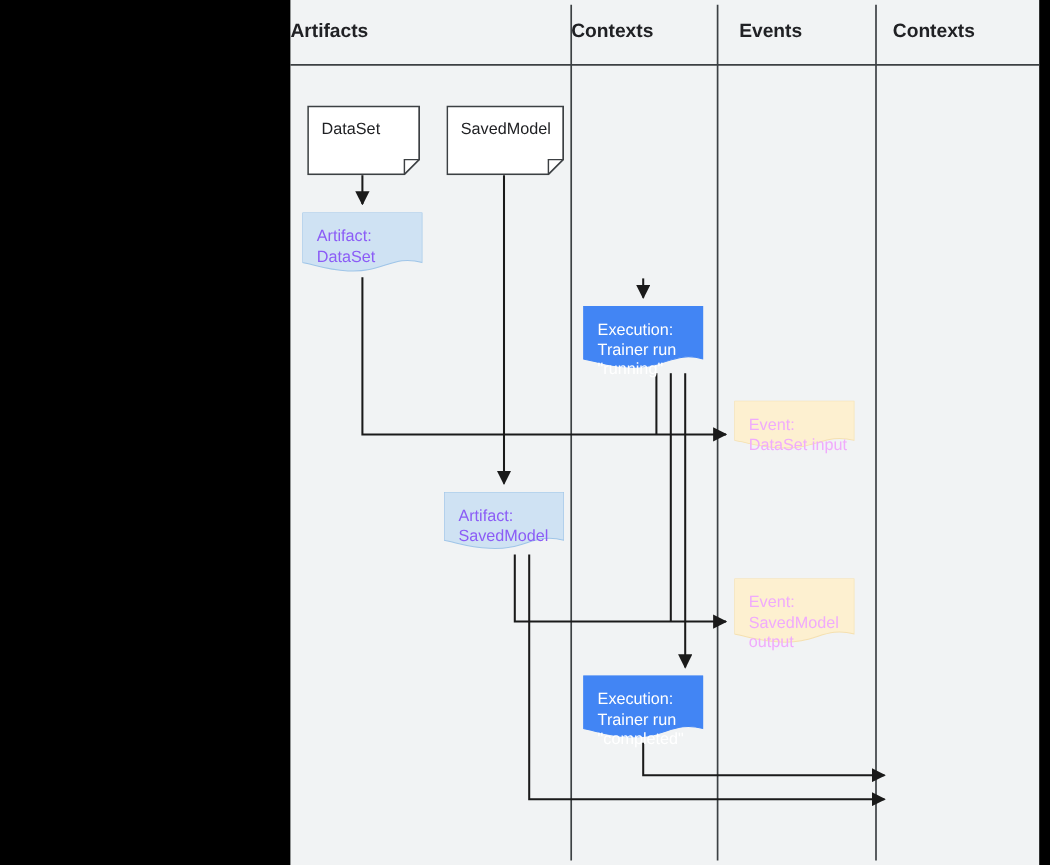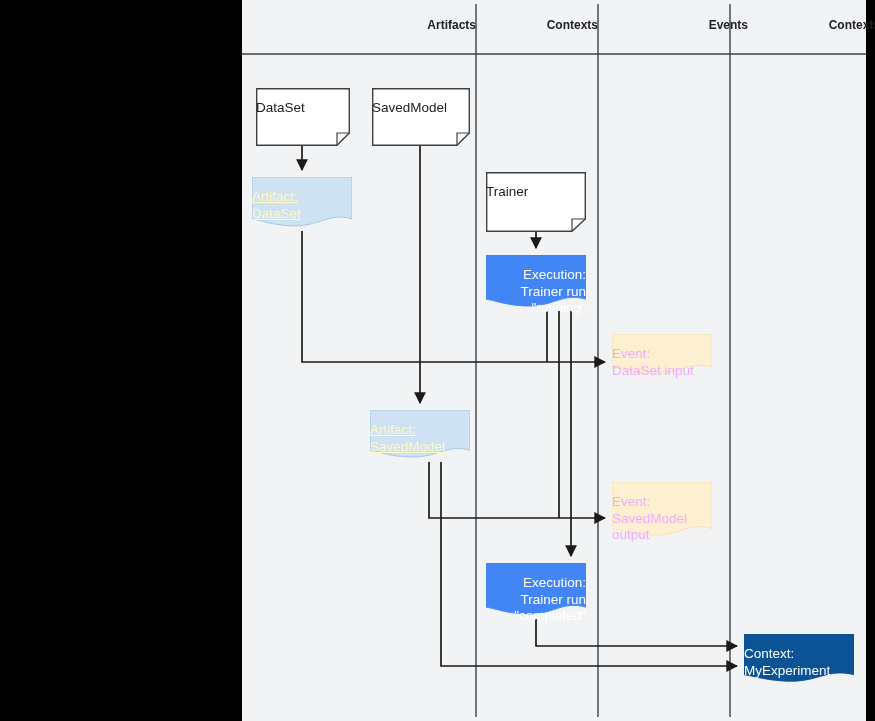--- a/index.html
+++ b/index.html
@@ -27,51 +27,51 @@
   #svg-layer {
     position: absolute;
     left: 0;
     top: 0;
     width: 875px;
     height: 721px;
     pointer-events: none;
   }
   .lane-title {
     position: absolute;
-    font-size: 12px;
+    font-size: 16px;
     font-weight: bold;
     color: #202124;
-    text-align: right;
+    text-align: left;
     white-space: nowrap;
   }
   .node {
     position: absolute;
     box-sizing: border-box;
     font-size: 13.5px;
     line-height: 16.5px;
     color: #202124;
-    padding: 12px 0 0 0;
+    padding: 12px 0 0 12px;
   }
   .node .lbl {
     position: relative;
     z-index: 2;
     white-space: pre-line;
     display: block;
   }
   .node .shape {
     position: absolute;
     left: 0;
     top: 0;
     width: 100%;
     height: 100%;
     z-index: 1;
   }
   .node.white { color: #202124; }
-  .node.artifact { color: #fef9c3; text-decoration: underline; }
-  .node.execution { color: #ffffff; text-align: right; }
+  .node.artifact { color: #8b5cf6; }
+  .node.execution { color: #ffffff; }
   .node.event { color: #f0abfc; }
   .node.context { color: #ffffff; }
 </style>
 </head>
 <body>
 
 <div id="root">
 
   <div id="canvas"></div>
 
@@ -127,27 +127,20 @@
   </div>
 
   <div class="node white" style="left:372px; top:88px; width:98px; height:58px;">
     <svg class="shape" viewBox="0 0 98 58" preserveAspectRatio="none">
       <path d="M0.7 0.7 H97.3 V45 L85 57.3 H0.7 Z" fill="#ffffff" stroke="#3c4043" stroke-width="1.4" vector-effect="non-scaling-stroke"></path>
       <path d="M97.3 45 L85 45 L85 57.3" fill="none" stroke="#3c4043" stroke-width="1.2" vector-effect="non-scaling-stroke"></path>
     </svg>
     <span class="lbl">SavedModel</span>
   </div>
 
-  <div class="node white" style="left:486px; top:172px; width:100px; height:60px;">
-    <svg class="shape" viewBox="0 0 100 60" preserveAspectRatio="none">
-      <path d="M0.7 0.7 H99.3 V47 L86 59.3 H0.7 Z" fill="#ffffff" stroke="#3c4043" stroke-width="1.4" vector-effect="non-scaling-stroke"></path>
-      <path d="M99.3 47 L86 47 L86 59.3" fill="none" stroke="#3c4043" stroke-width="1.2" vector-effect="non-scaling-stroke"></path>
-    </svg>
-    <span class="lbl">Trainer</span>
-  </div>
 
   <div class="node artifact" style="left:252px; top:177px; width:100px; height:54px;">
     <svg class="shape" viewBox="0 0 100 62" preserveAspectRatio="none">
       <path d="M0 0 H100 V48 C75 40 68 58 38 56 C20 55 10 50 0 48 Z" fill="#cfe2f3" stroke="#9fc5e8" stroke-width="1"></path>
     </svg>
     <span class="lbl">Artifact:
 DataSet</span>
   </div>
 
   <div class="node artifact" style="left:370px; top:410px; width:100px; height:52px;">
@@ -186,21 +179,14 @@
 
   <div class="node event" style="left:612px; top:482px; width:100px; height:58px;">
     <svg class="shape" viewBox="0 0 100 70" preserveAspectRatio="none">
       <path d="M0 0 H100 V56 C75 48 68 66 38 64 C20 63 10 58 0 56 Z" fill="#fdf0d0" stroke="#f5e0b0" stroke-width="1"></path>
     </svg>
     <span class="lbl">Event:
 SavedModel
 output</span>
   </div>
 
-  <div class="node context" style="left:744px; top:634px; width:110px; height:52px;">
-    <svg class="shape" viewBox="0 0 110 64" preserveAspectRatio="none">
-      <path d="M0 0 H110 V50 C82 42 74 60 42 58 C22 57 11 52 0 50 Z" fill="#0b5394" stroke="#0b5394" stroke-width="1"></path>
-    </svg>
-    <span class="lbl">Context:
-MyExperiment</span>
-  </div>
 
 </div>
 
 </body></html>

